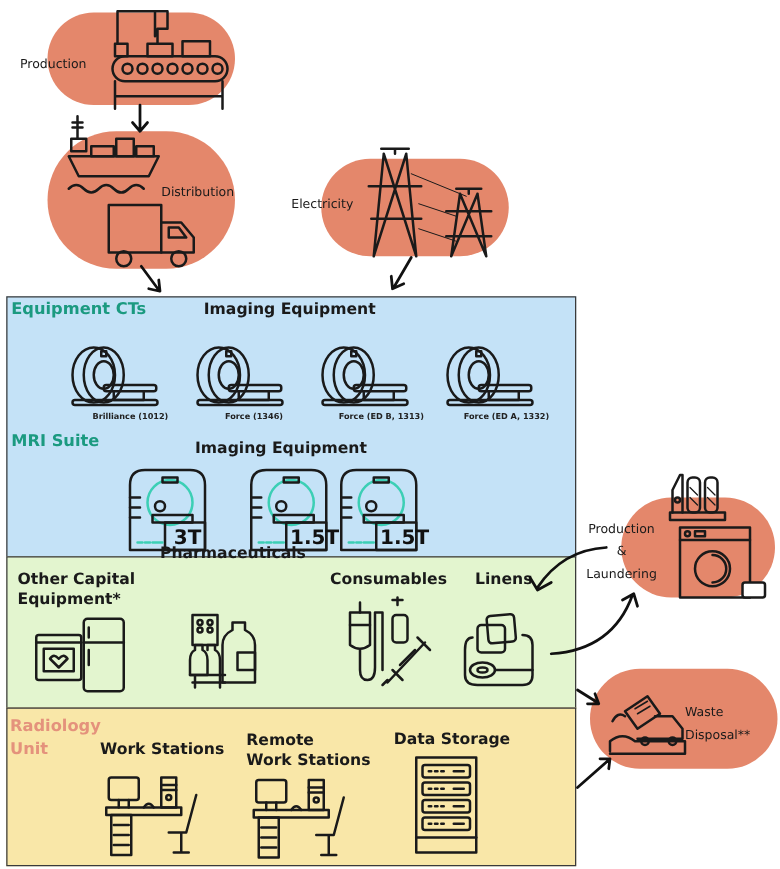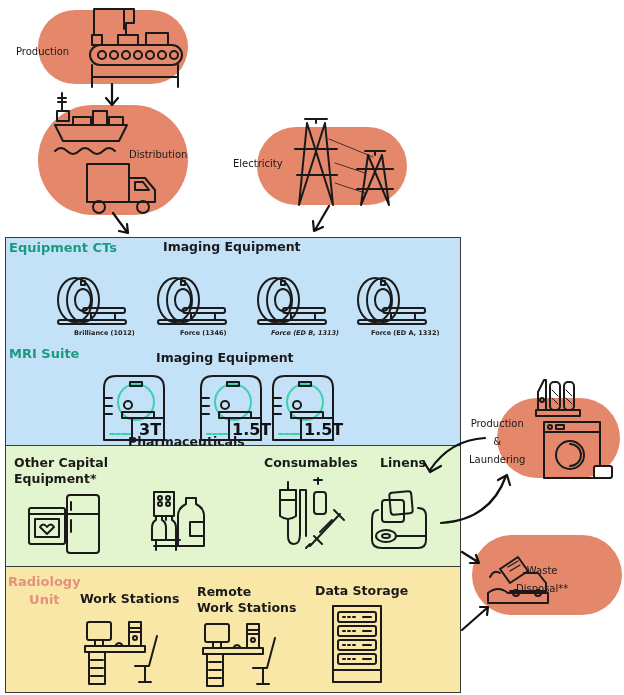--- a/index.html
+++ b/index.html
@@ -100,21 +100,21 @@
 
 <svg class="ic" width="72" height="50" style="left:255px;top:276px;">
   <ellipse cx="20" cy="24" rx="17" ry="22"></ellipse>
     <ellipse cx="28" cy="24" rx="16" ry="22"></ellipse>
     <ellipse cx="28" cy="24" rx="8" ry="11"></ellipse>
   <rect x="26" y="5" width="4" height="4"></rect>
   <rect x="28" y="32" width="42" height="5" rx="2"></rect>
     <path d="M36 37 V44 H60 V37"></path>
     <rect x="3" y="44" width="68" height="4" rx="2"></rect>
 </svg>
-<div class="cap" style="left:259px;top:329px;font-style:italic;">Force (ED B, 1313)</div>
+<div class="cap" style="left:259px;top:329px;">Force (ED B, 1313)</div>
 
 <svg class="ic" width="72" height="50" style="left:355px;top:276px;">
   <ellipse cx="20" cy="24" rx="17" ry="22"></ellipse>
     <ellipse cx="28" cy="24" rx="16" ry="22"></ellipse>
     <ellipse cx="28" cy="24" rx="8" ry="11"></ellipse>
   <rect x="26" y="5" width="4" height="4"></rect>
   <rect x="28" y="32" width="42" height="5" rx="2"></rect>
     <path d="M36 37 V44 H60 V37"></path>
     <rect x="3" y="44" width="68" height="4" rx="2"></rect>
 </svg>
@@ -204,21 +204,21 @@
 
 <svg class="ic" width="58" height="62" style="left:372px;top:490px;">
   <rect x="18" y="2" width="22" height="22" rx="3" transform="rotate(-5 29 13)"></rect>
   <rect x="10" y="10" width="22" height="22" rx="3"></rect>
   <path d="M6 20 q-6 0 -6 10 v20 q0 8 10 8 h36 q8 0 8 -8 v-24 q0 -8 -8 -8"></path>
   <ellipse cx="14" cy="46" rx="10" ry="6"></ellipse>
     <ellipse cx="14" cy="46" rx="4" ry="2"></ellipse>
   <path d="M24 46 H54"></path>
 </svg>
 
-<div class="sec-title salmon" style="left:8px;top:573px;line-height:18px;text-align:center;">
+<div class="sec-title salmon" style="left:8px;top:573px;line-height:18px;">
   <span>Radiology</span><br>
   <span>Unit</span>
 </div>
 <div class="head" style="left:80px;top:591px;">Work Stations</div>
 <div class="head" style="left:197px;top:584px;width:96px;line-height:16px;">
   <span>Remote</span><br>
   <span>Work Stations</span>
 </div>
 <div class="head" style="left:315px;top:583px;">Data Storage</div>
 
@@ -274,21 +274,21 @@
   <rect x="10" y="44" width="56" height="56"></rect>
     <path d="M10 54 H66"></path>
   <circle cx="16" cy="49" r="2"></circle>
     <rect x="22" y="47" width="8" height="4"></rect>
   <circle cx="36" cy="77" r="14"></circle>
     <path d="M36 66 a11 11 0 0 1 0 22"></path>
   <rect x="60" y="88" width="18" height="12" rx="2" style="fill:#fff"></rect>
 </svg>
 
 <div class="blob" style="left:472px;top:535px;width:150px;height:80px;border-radius:40px;"></div>
-<div class="lbl" style="left:516px;top:562px;line-height:18px;text-align:center;">
+<div class="lbl" style="left:548px;top:562px;line-height:18px;">
   <span>Waste</span><br>
   <span>Disposal**</span>
 </div>
 <svg class="ic" width="62" height="50" style="left:488px;top:553px;">
   <path d="M12 16 L30 4 L40 18 L22 30 Z"></path>
     <path d="M20 14 l10 -6 M22 18 l10 -6" style="stroke-width:1.2"></path>
   <path d="M2 24 q4 -8 10 -4"></path>
   <path d="M36 20 h14 l8 10 v8 H22"></path>
   <circle cx="28" cy="40" r="3"></circle>
     <circle cx="50" cy="40" r="3"></circle>

